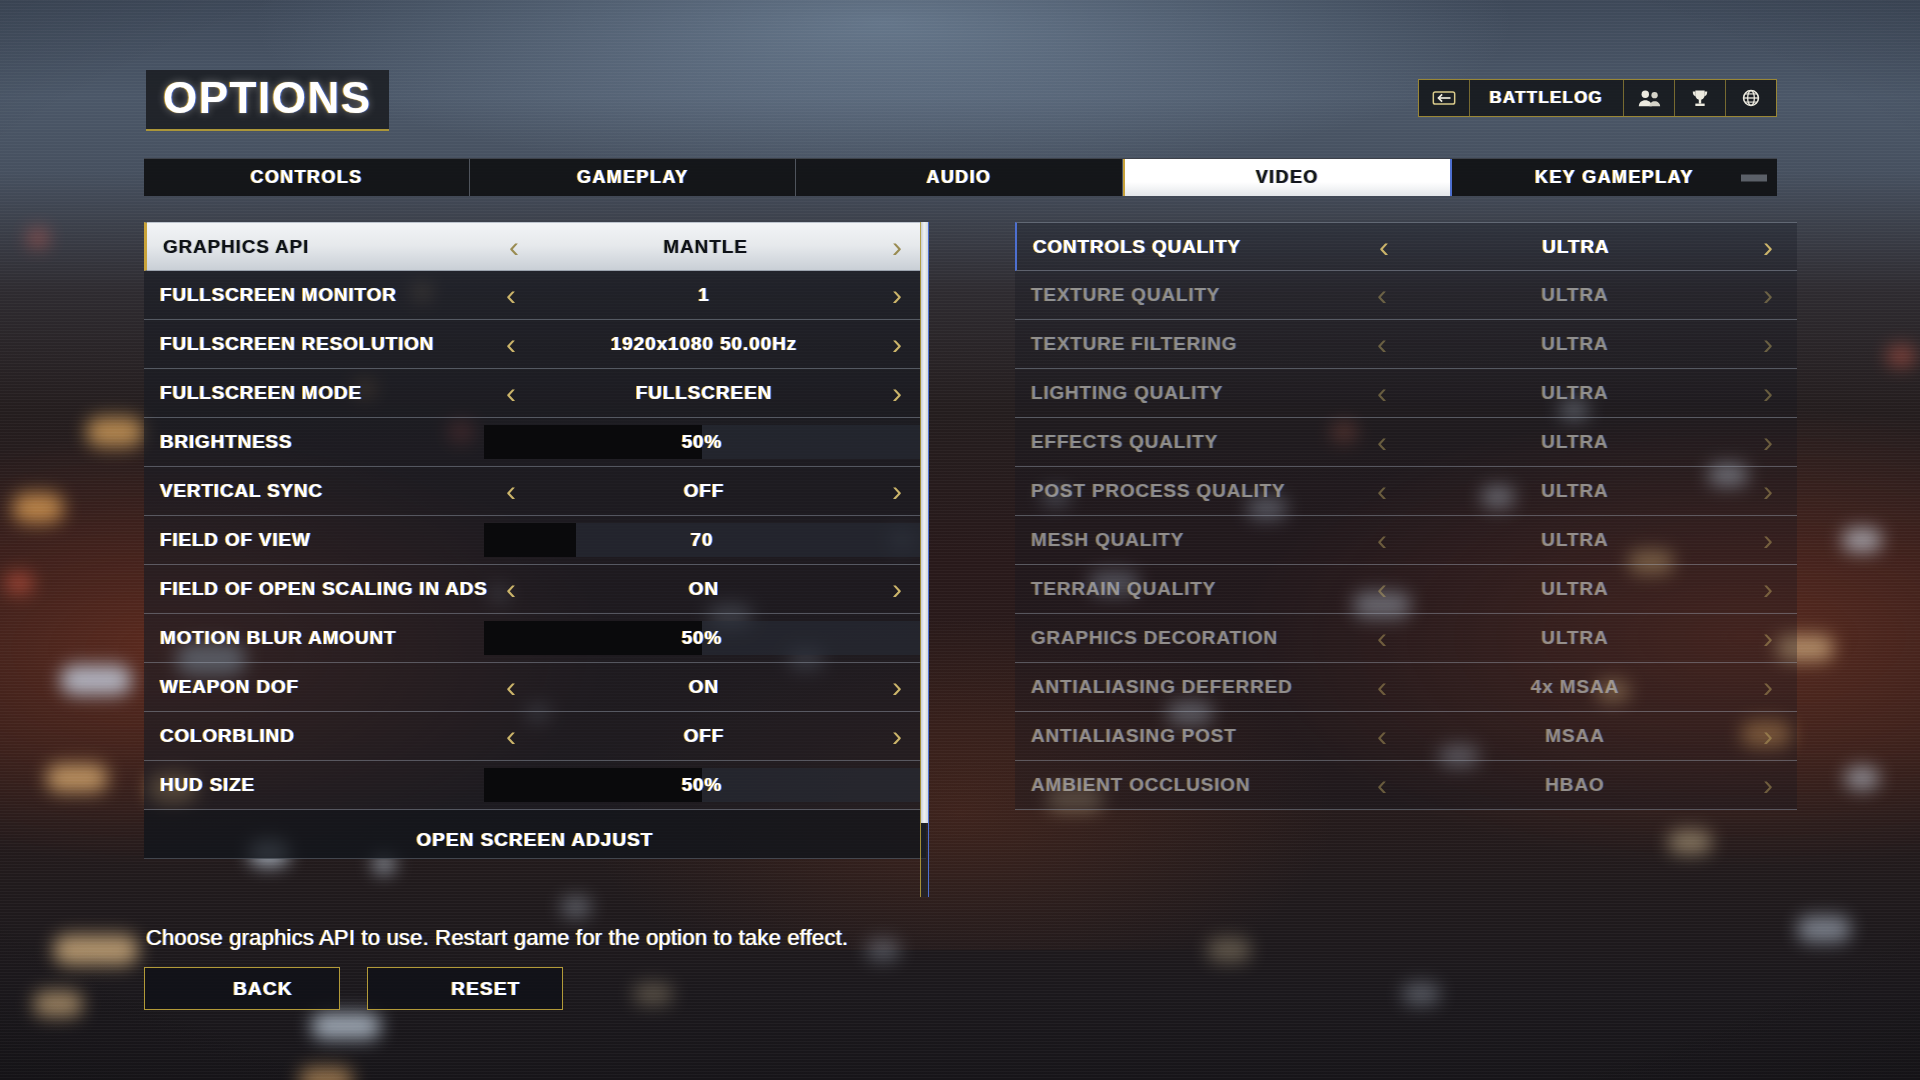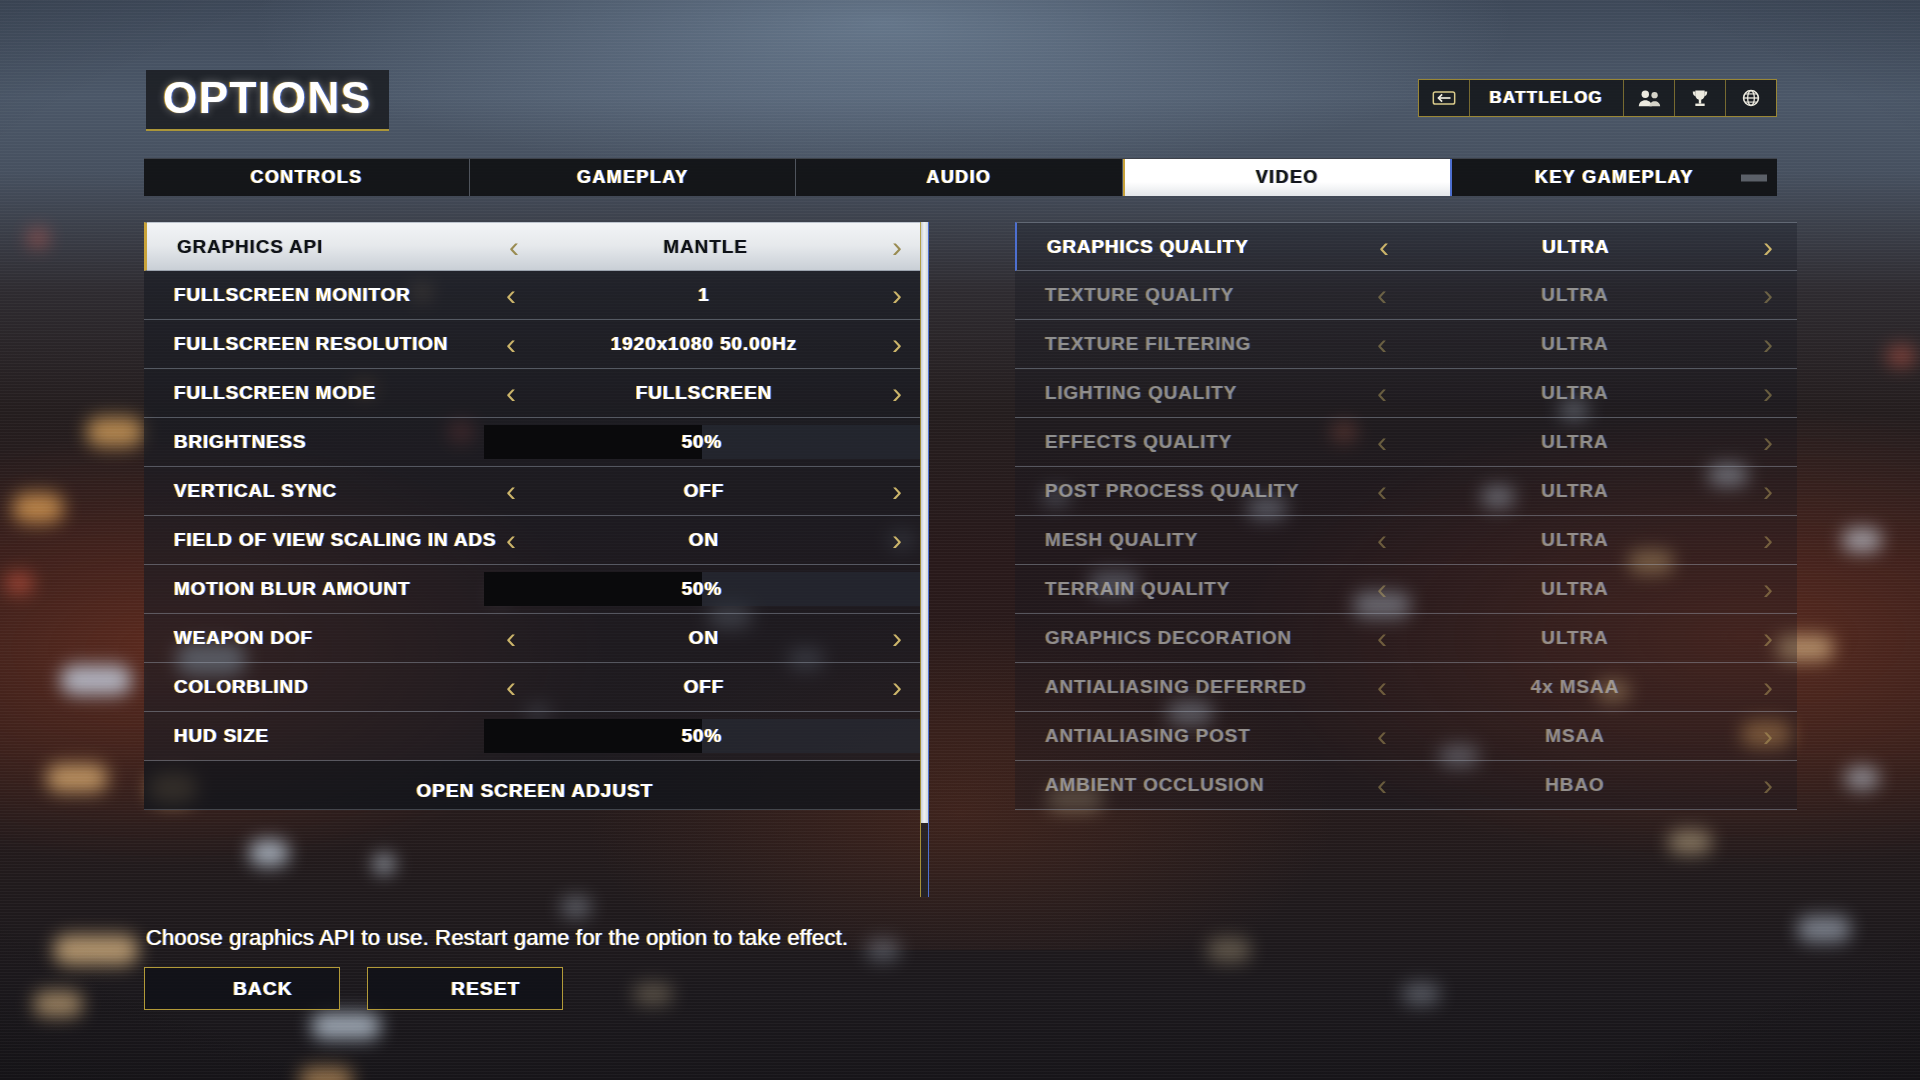--- a/index.html
+++ b/index.html
@@ -136,21 +136,21 @@
     height:49px;
     display:flex; align-items:center;
     border-bottom:1px solid rgba(168,178,192,.40);
     background:rgba(24,28,35,.62);
   }
   .panel.right .row{ background:rgba(20,24,32,.30); }
   .row:first-child{ border-top:1px solid rgba(168,178,192,.40); }
 
   .row .lbl{
     position:relative; z-index:3;
-    padding-left:30px;
+    padding-left:16px;
     font-size:19px; font-weight:bold; letter-spacing:.8px;
     color:#ffffff;
     text-shadow:-1px 0 0 #c9a33a, 1px 0 0 #4d6fd0;
     white-space:nowrap;
   }
   .ctl{
     position:absolute; left:340px; right:6px; top:0; bottom:0;
     display:flex; align-items:center; z-index:3;
   }
   .arw{
@@ -441,21 +441,29 @@
         </div>
         <div class="row">
           <div class="lbl">VERTICAL SYNC</div>
           <div class="ctl">
             <div class="arw l">‹</div>
             <div class="val">OFF</div>
             <div class="arw r">›</div>
           </div>
         </div>
         <div class="row">
-          <div class="lbl">FIELD OF VIEW SCALING IN ADS</div>
+          <div class="lbl">FIELD OF VIEW</div>
+          <div class="slider-wrap">
+            <div class="slider-track"></div>
+            <div class="slider-fill" style="width: 21%;"></div>
+            <div class="slider-val">70</div>
+          </div>
+        </div>
+        <div class="row">
+          <div class="lbl">FIELD OF OPEN SCALING IN ADS</div>
           <div class="ctl">
             <div class="arw l">‹</div>
             <div class="val">ON</div>
             <div class="arw r">›</div>
           </div>
         </div>
         <div class="row">
           <div class="lbl">MOTION BLUR AMOUNT</div>
           <div class="slider-wrap">
             <div class="slider-track"></div>
@@ -493,21 +501,21 @@
     </div>
   </div>
 
   <div class="sbar">
     <div class="sbar-thumb" id="sbar-thumb" style="height: 89%;"></div>
   </div>
 
   <div class="panel right">
     <div class="rows" id="right-rows">
         <div class="row hilite">
-          <div class="lbl">GRAPHICS QUALITY</div>
+          <div class="lbl">CONTROLS QUALITY</div>
           <div class="ctl">
             <div class="arw l">‹</div>
             <div class="val">ULTRA</div>
             <div class="arw r">›</div>
           </div>
         </div>
         <div class="row dim">
           <div class="lbl">TEXTURE QUALITY</div>
           <div class="ctl">
             <div class="arw l">‹</div>

